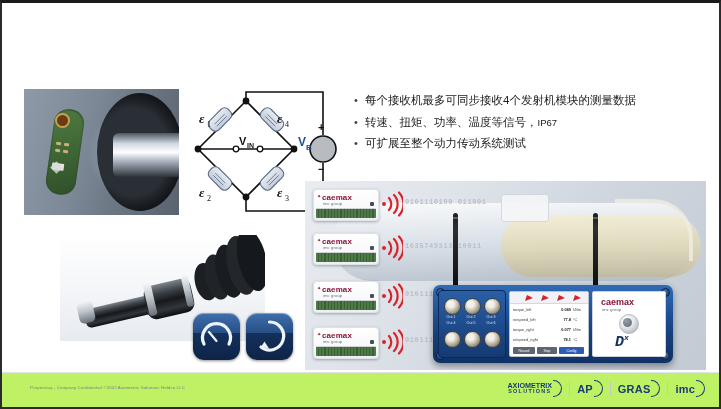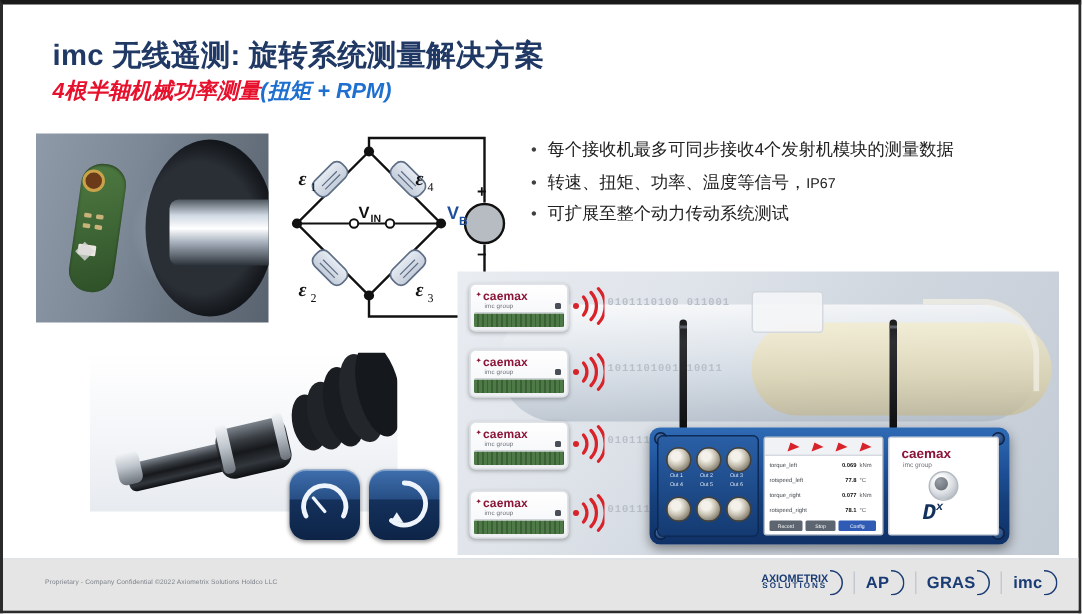--- a/index.html
+++ b/index.html
@@ -128,42 +128,38 @@
       border:1px solid #b4bac2;}
   #knobDot{position:absolute;left:30px;top:26px;width:9px;height:9px;border-radius:50%;
       background:radial-gradient(circle at 35% 30%,#9aa0a8,#5f656d);}
   #dx{position:absolute;left:22px;bottom:5px;font-size:15px;font-weight:bold;font-style:italic;
       color:#14315c;font-family:Liberation Mono, monospace;}
   #dx sup{font-size:8px;}
   .screw{position:absolute;width:7px;height:7px;border-radius:50%;
       background:radial-gradient(circle at 36% 32%,#4a76b4,#16325e);border:1px solid #0d2246;}
 
   
-  #footer{position:absolute;left:0;right:0;bottom:0;height:34px;background:#e5e5e5;
+  #footer{position:absolute;left:0;right:0;bottom:0;height:34px;background:#bef264;
       border-top:1px solid #dfe2e6;}
   #copy{position:absolute;left:28px;top:12px;font-size:4.4px;color:#7b8089;letter-spacing:.1px;}
   #logos{position:absolute;right:14px;top:7px;display:flex;align-items:center;gap:7px;}
   .logo{display:flex;align-items:center;color:#1a3b73;}
   .logo .txt{font-weight:bold;letter-spacing:.2px;}
   .swoosh{width:8px;height:15px;border:1.6px solid #1a3b73;border-left:none;
       border-top-right-radius:9px;border-bottom-right-radius:9px;margin-left:1px;}
   .vdiv{width:1px;height:15px;background:#c3c9d2;}
   #axTxt{line-height:.92;text-align:center;}
   #axTxt .l1{font-size:7.2px;font-weight:bold;}
   #axTxt .l2{font-size:5.4px;font-weight:bold;letter-spacing:1.3px;}
 </style>
 </head>
 <body>
 
 <div id="slide">
 
-  <div id="title">imc 无线遥测: 旋转系统测量解决方案</div>
-  <div id="subtitle">
-    <span class="red">4根半轴机械功率测量</span><span class="blue">(扭矩 + RPM)</span>
-  </div>
 
   <div id="bullets">
     <div class="bullet">
       <span class="dot">•</span>
       <span class="btxt">每个接收机最多可同步接收4个发射机模块的测量数据</span>
     </div>
     <div class="bullet">
       <span class="dot">•</span>
       <span class="btxt"><span>转速、扭矩、功率、温度等信号，</span><span class="small">IP67</span></span>
     </div>
@@ -325,21 +321,21 @@
     <div class="wifi" style="left:76px;top:54px;">
       <svg width="22" height="26" viewBox="0 0 22 26">
           <g fill="none" stroke="#d8232a" stroke-width="2.2" stroke-linecap="round">
             <circle cx="3" cy="13" r="2" fill="#d8232a" stroke="none"></circle>
             <path d="M8,7 A9,9 0 0 1 8,19"></path>
             <path d="M13,4 A13,13 0 0 1 13,22"></path>
             <path d="M18,1.5 A17,17 0 0 1 18,24.5"></path>
           </g>
         </svg>
     </div>
-    <div class="binary" style="left:100px;top:61px;">1011101001 10011</div>
+    <div class="binary" style="left:100px;top:61px;">1635749313 10011</div>
 
     <div class="module" style="left:8px;top:100px;">
       <span class="star">✦</span>
       <span class="brand">caemax</span>
       <span class="sub">imc group</span>
       <span class="dot"></span>
       <span class="strip"></span>
     </div>
     <div class="wifi" style="left:76px;top:102px;">
       <svg width="22" height="26" viewBox="0 0 22 26">

